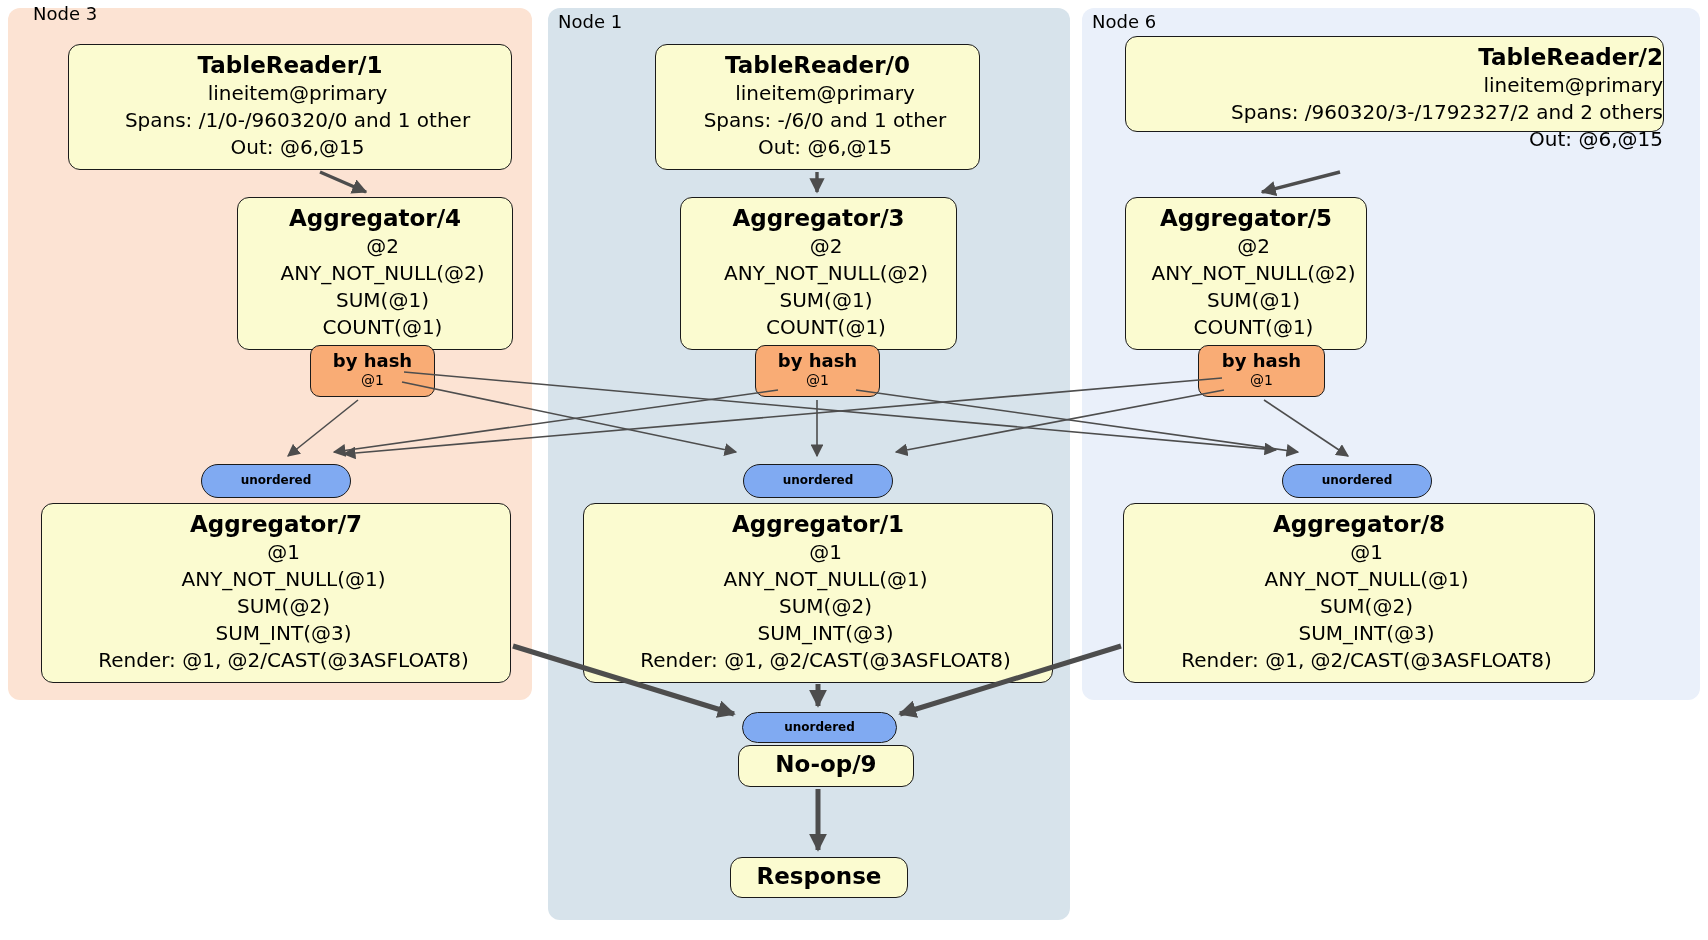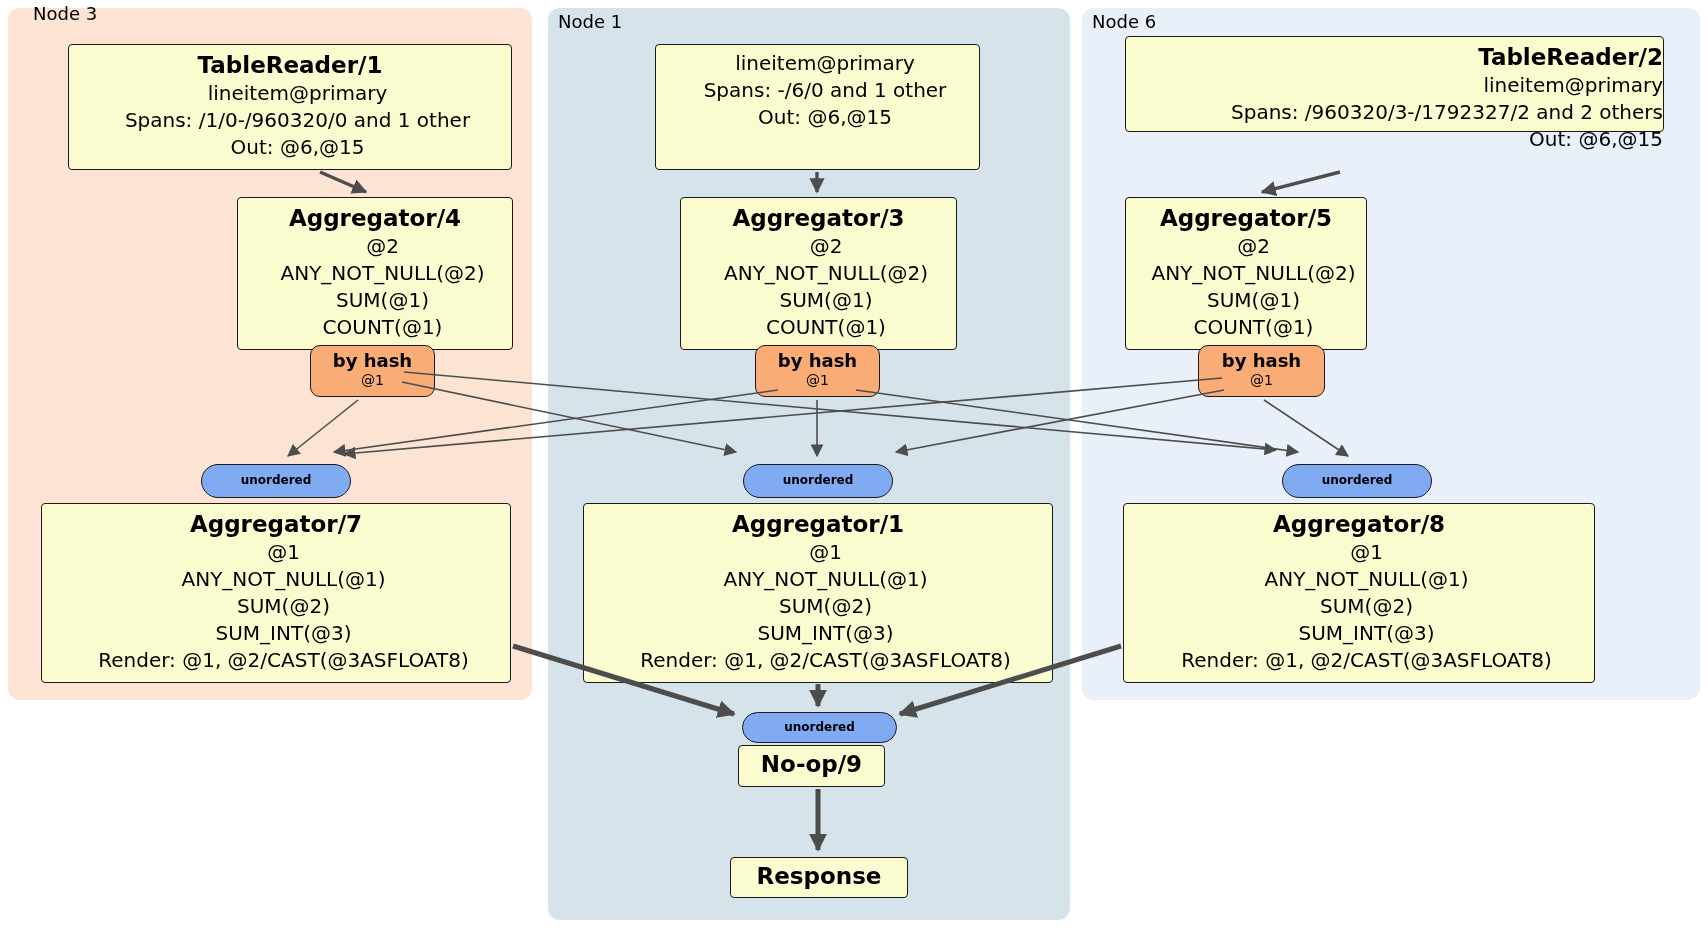--- a/index.html
+++ b/index.html
@@ -4,21 +4,21 @@
 <style>
   html,body{margin:0;padding:0;background:#ffffff;}
   .canvas{position:relative;width:1708px;height:940px;background:#ffffff;
           font-family:"DejaVu Sans", sans-serif;color:#000;overflow:hidden;}
   .region{position:absolute;border-radius:12px;z-index:0;}
   .region.node3{left:8px;top:8px;width:524px;height:692px;background:var(--node3_bg,#fce3d3);}
   .region.node1{left:548px;top:8px;width:522px;height:912px;background:var(--node1_bg,#d7e3eb);}
   .region.node2{left:1082px;top:8px;width:618px;height:692px;background:var(--node2_bg,#eaf0fa);}
   .region-label{position:absolute;font-size:18px;line-height:22px;color:#000;z-index:1;}
   .box{position:absolute;background:var(--box_bg,#fbfbd0);border:1.6px solid #1a1a1a;
-       border-radius:4px;text-align:center;z-index:2;box-sizing:border-box;padding-top:5px;}
+       border-radius:12px;text-align:center;z-index:2;box-sizing:border-box;padding-top:5px;}
   .box .title{font-weight:bold;font-size:23px;line-height:30px;white-space:nowrap;}
   .box .line{font-size:20px;line-height:27px;white-space:nowrap;padding-left:15px;}
   .badge{position:absolute;border:1.6px solid #1a1a1a;text-align:center;z-index:2;box-sizing:border-box;}
   .byhash{background:var(--byhash_bg,#f9ac75);border-radius:10px;}
   .byhash .blabel{font-weight:bold;font-size:18px;line-height:22px;padding-top:4px;}
   .byhash .bdetail{font-size:14px;line-height:17px;}
   .unordered{background:var(--unordered_bg,#80aaf2);border-radius:17px;
              font-weight:bold;font-size:12px;}
   .edges{position:absolute;left:0;top:0;z-index:3;pointer-events:none;}
   .e-thin{stroke:var(--edge_color,#4d4d4d);stroke-width:1.6;fill:none;}
@@ -37,20 +37,21 @@
   <div class="region-label" style="left:558px;top:11px;">Node 1</div>
   <div class="region-label" style="left:1092px;top:11px;">Node 6</div>
 
   <div class="box" style="left:68px;top:44px;width:444px;height:126px;">
     <div class="title">TableReader/1</div>
     <div class="line">lineitem@primary</div>
     <div class="line">Spans: /1/0-/960320/0 and 1 other</div>
     <div class="line">Out: @6,@15</div>
   </div>
   <div class="box" style="left:655px;top:44px;width:325px;height:126px;">
+    <div class="title">TableReader/0</div>
     <div class="line">lineitem@primary</div>
     <div class="line">Spans: -/6/0 and 1 other</div>
     <div class="line">Out: @6,@15</div>
   </div>
   <div class="box" style="left:1125px;top:36px;width:539px;height:96px;text-align:right;">
     <div class="title">TableReader/2</div>
     <div class="line">lineitem@primary</div>
     <div class="line">Spans: /960320/3-/1792327/2 and 2 others</div>
     <div class="line">Out: @6,@15</div>
   </div>
@@ -113,21 +114,21 @@
   <div class="box" style="left:1123px;top:503px;width:472px;height:180px;">
     <div class="title">Aggregator/8</div>
     <div class="line">@1</div>
     <div class="line">ANY_NOT_NULL(@1)</div>
     <div class="line">SUM(@2)</div>
     <div class="line">SUM_INT(@3)</div>
     <div class="line">Render: @1, @2/CAST(@3ASFLOAT8)</div>
   </div>
 
   <div class="badge unordered" style="left:742px;top:712px;width:155px;height:31px;line-height:28px;">unordered</div>
-  <div class="box" style="left:738px;top:745px;width:147px;height:42px;padding-top:3px;">
+  <div class="box" style="left:738px;top:745px;width:176px;height:42px;padding-top:3px;">
     <div class="title">No-op/9</div>
   </div>
   <div class="box" style="left:730px;top:857px;width:178px;height:41px;padding-top:3px;">
     <div class="title">Response</div>
   </div>
 
   <svg class="edges" width="1708" height="940">
     <defs>
       <marker id="m-thin" viewBox="0 0 10 10" refX="9" refY="5" markerWidth="8" markerHeight="8" orient="auto-start-reverse">
         <path d="M0,0 L10,5 L0,10 z" fill="#4d4d4d"></path>

